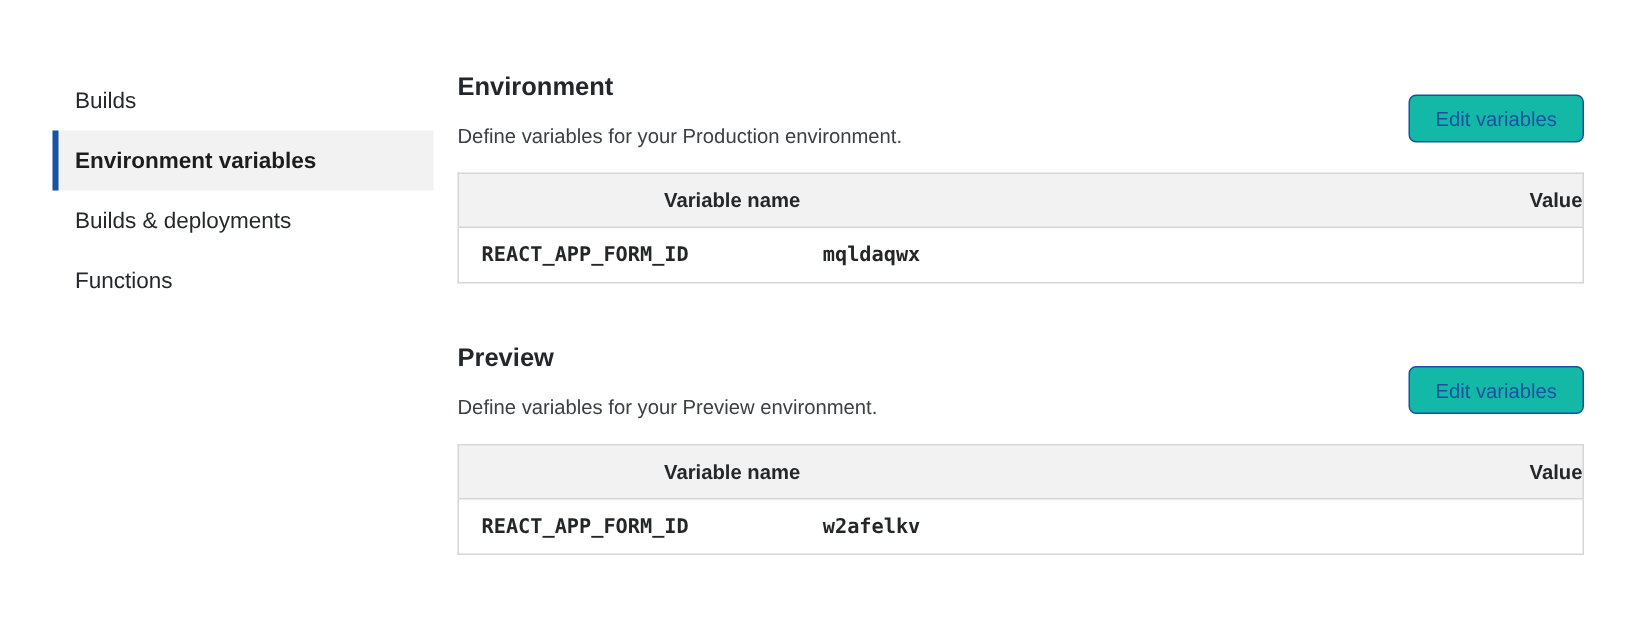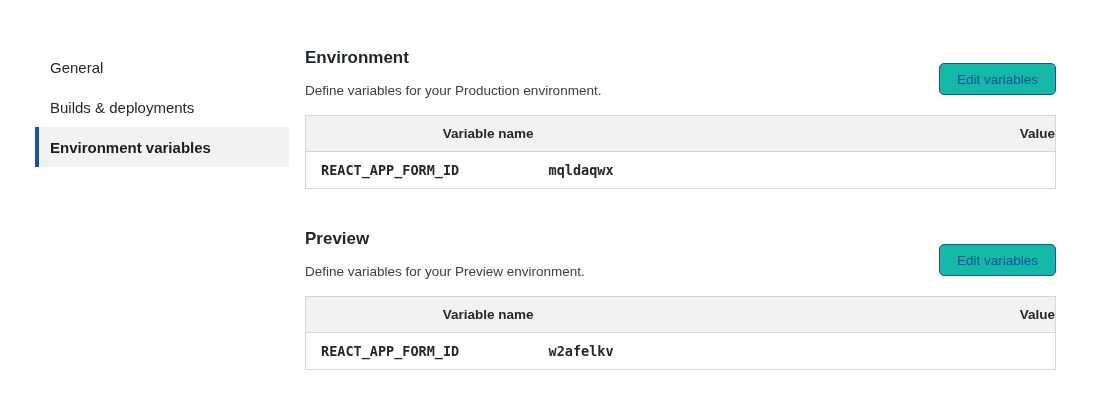--- a/index.html
+++ b/index.html
@@ -51,27 +51,30 @@
     font-size: 13.5px; color: #242729; font-weight: bold;
   }
 </style>
 </head>
 <body>
 
 <div class="layout">
 
   <nav class="sidebar">
     <div class="sidebar-item">
-      <span>General</span>
+      <span>Builds</span>
+    </div>
+    <div class="sidebar-item selected">
+      <span>Environment variables</span>
     </div>
     <div class="sidebar-item">
       <span>Builds &amp; deployments</span>
     </div>
-    <div class="sidebar-item selected">
-      <span>Environment variables</span>
+    <div class="sidebar-item">
+      <span>Functions</span>
     </div>
   </nav>
 
   <main class="main">
 
     <section class="section">
       <div class="section-head">
         <h2 class="section-title">Environment</h2>
         <p class="section-desc">Define variables for your Production environment.</p>
         <button class="edit-btn">Edit variables</button>

